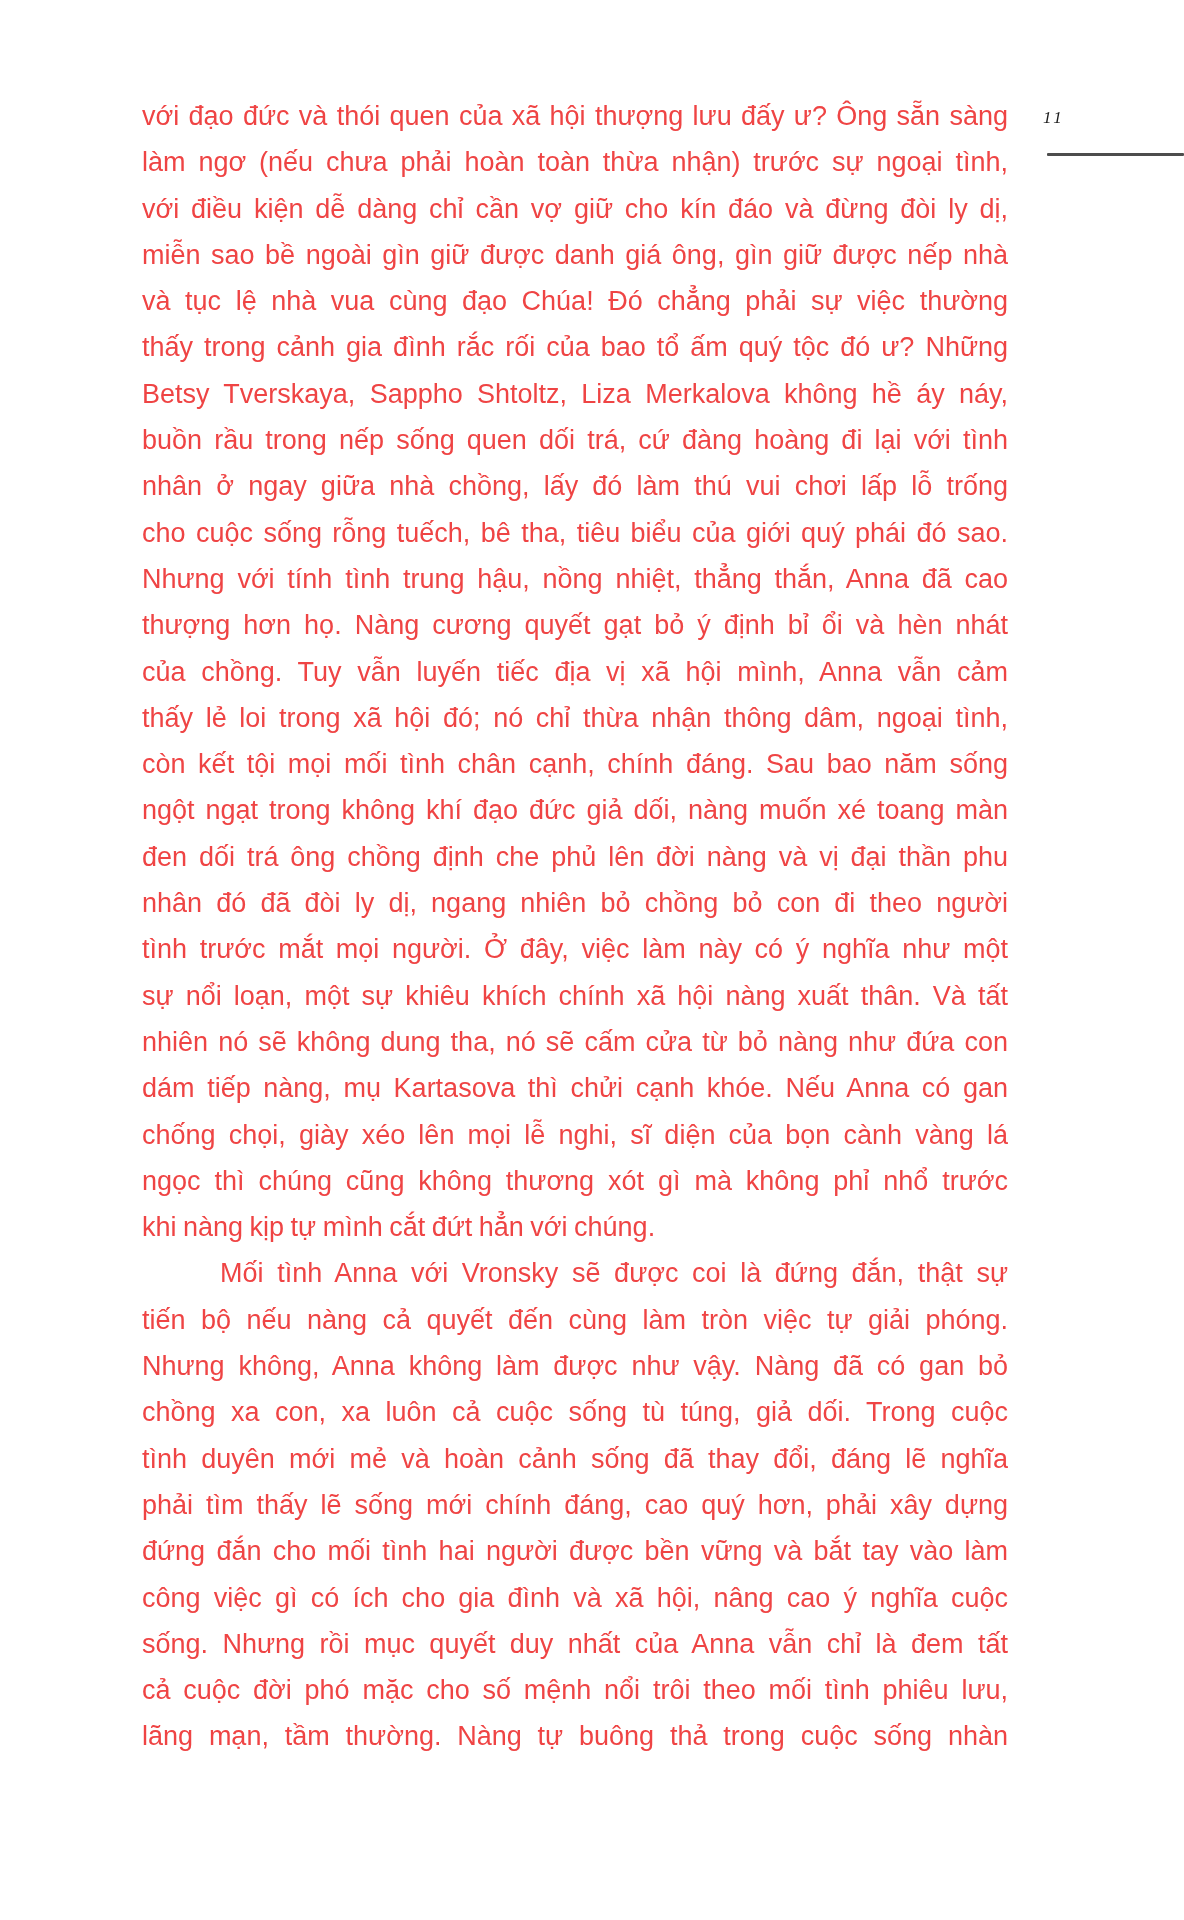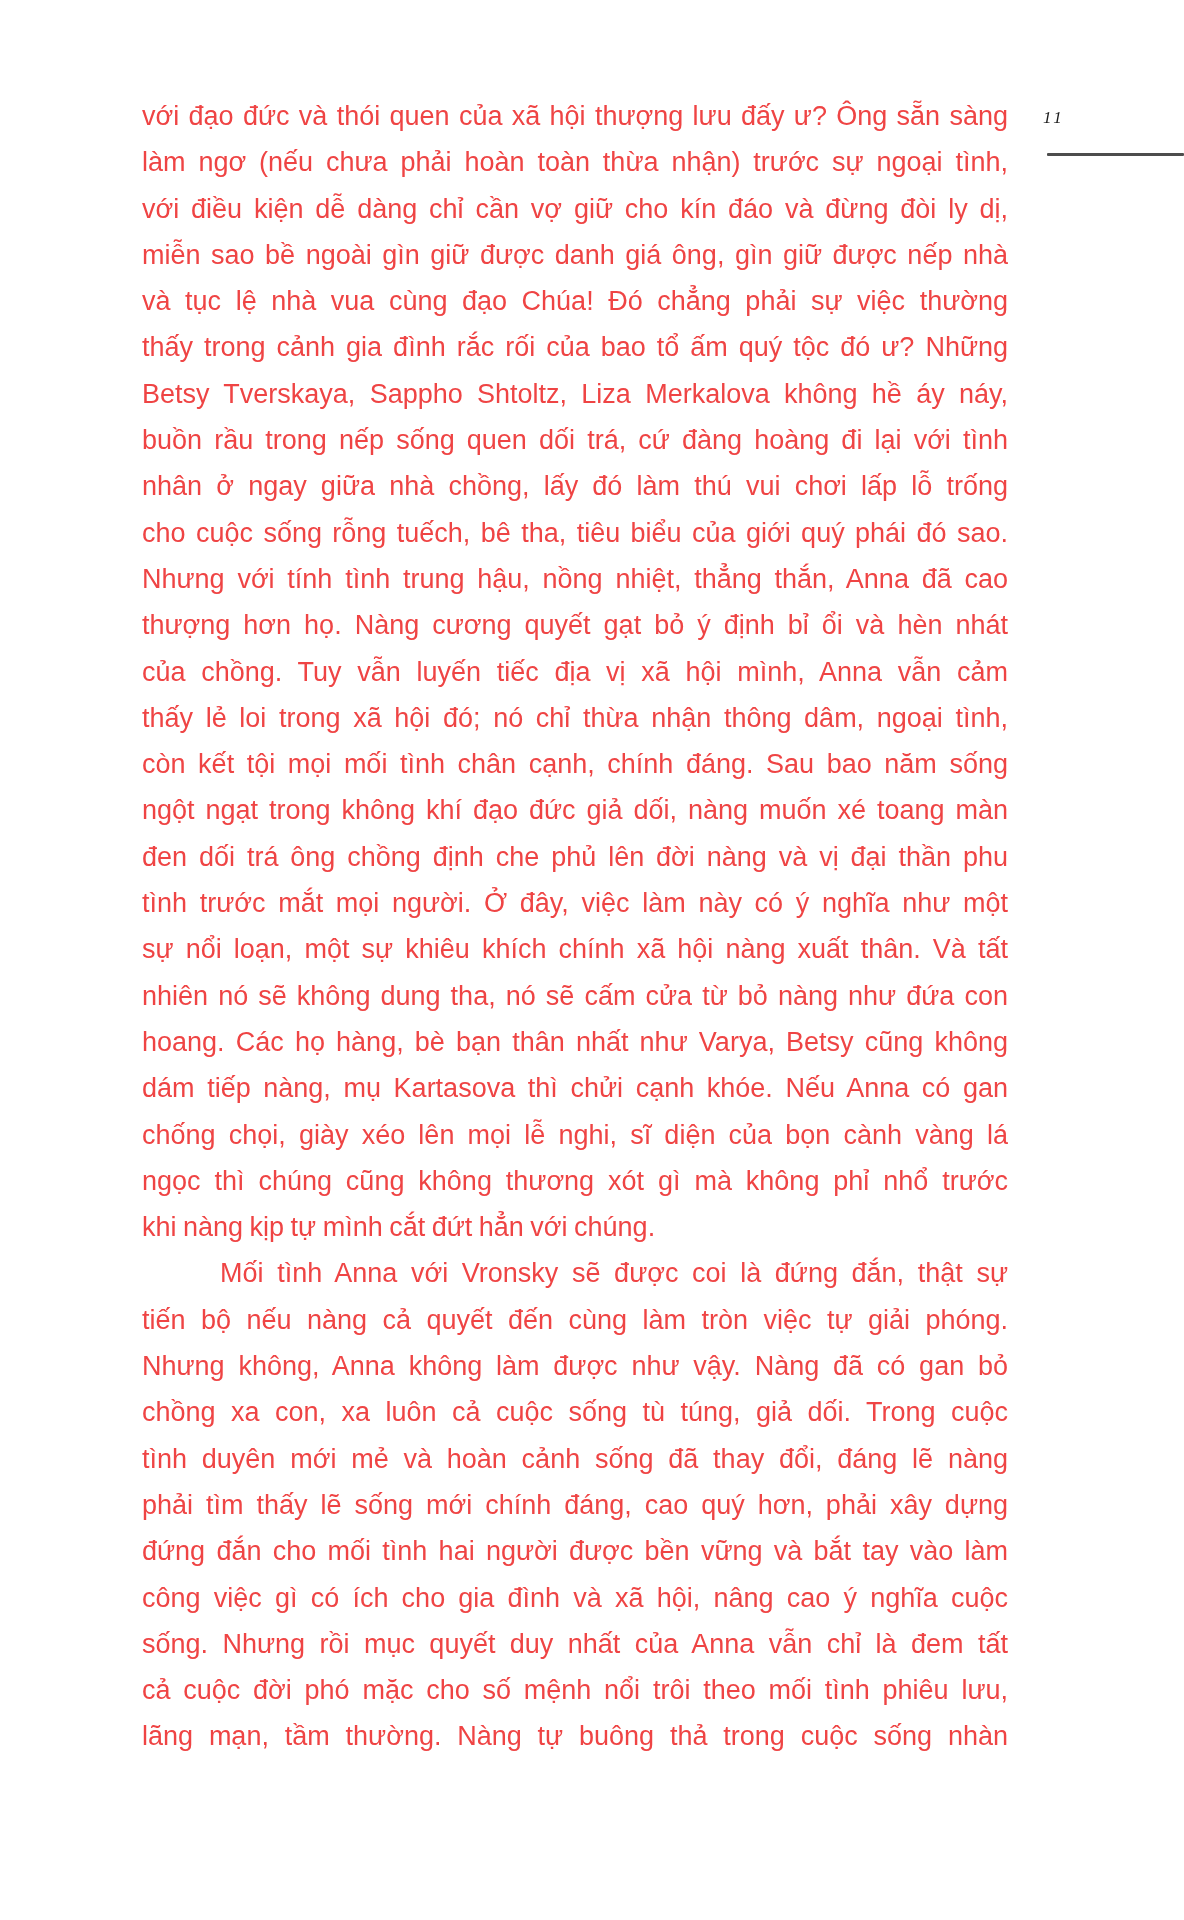--- a/index.html
+++ b/index.html
@@ -79,33 +79,33 @@
       <div class="text-line">buồn rầu trong nếp sống quen dối trá, cứ đàng hoàng đi lại với tình</div>
       <div class="text-line">nhân ở ngay giữa nhà chồng, lấy đó làm thú vui chơi lấp lỗ trống</div>
       <div class="text-line">cho cuộc sống rỗng tuếch, bê tha, tiêu biểu của giới quý phái đó sao.</div>
       <div class="text-line">Nhưng với tính tình trung hậu, nồng nhiệt, thẳng thắn, Anna đã cao</div>
       <div class="text-line">thượng hơn họ. Nàng cương quyết gạt bỏ ý định bỉ ổi và hèn nhát</div>
       <div class="text-line">của chồng. Tuy vẫn luyến tiếc địa vị xã hội mình, Anna vẫn cảm</div>
       <div class="text-line">thấy lẻ loi trong xã hội đó; nó chỉ thừa nhận thông dâm, ngoại tình,</div>
       <div class="text-line">còn kết tội mọi mối tình chân cạnh, chính đáng. Sau bao năm sống</div>
       <div class="text-line">ngột ngạt trong không khí đạo đức giả dối, nàng muốn xé toang màn</div>
       <div class="text-line">đen dối trá ông chồng định che phủ lên đời nàng và vị đại thần phu</div>
+      <div class="text-line">nhân đó đã đòi ly dị, ngang nhiên bỏ chồng bỏ con đi theo người</div>
       <div class="text-line">tình trước mắt mọi người. Ở đây, việc làm này có ý nghĩa như một</div>
       <div class="text-line">sự nổi loạn, một sự khiêu khích chính xã hội nàng xuất thân. Và tất</div>
       <div class="text-line">nhiên nó sẽ không dung tha, nó sẽ cấm cửa từ bỏ nàng như đứa con</div>
-      <div class="text-line">hoang. Các họ hàng, bè bạn thân nhất như Varya, Betsy cũng không</div>
       <div class="text-line">dám tiếp nàng, mụ Kartasova thì chửi cạnh khóe. Nếu Anna có gan</div>
       <div class="text-line">chống chọi, giày xéo lên mọi lễ nghi, sĩ diện của bọn cành vàng lá</div>
       <div class="text-line">ngọc thì chúng cũng không thương xót gì mà không phỉ nhổ trước</div>
       <div class="text-line no-justify">khi nàng kịp tự mình cắt đứt hẳn với chúng.</div>
       <div class="text-line indent">Mối tình Anna với Vronsky sẽ được coi là đứng đắn, thật sự</div>
       <div class="text-line">tiến bộ nếu nàng cả quyết đến cùng làm tròn việc tự giải phóng.</div>
       <div class="text-line">Nhưng không, Anna không làm được như vậy. Nàng đã có gan bỏ</div>
       <div class="text-line">chồng xa con, xa luôn cả cuộc sống tù túng, giả dối. Trong cuộc</div>
-      <div class="text-line">tình duyên mới mẻ và hoàn cảnh sống đã thay đổi, đáng lẽ nàng</div>
+      <div class="text-line">tình duyên mới mẻ và hoàn cảnh sống đã thay đổi, đáng lẽ nghĩa</div>
       <div class="text-line">phải tìm thấy lẽ sống mới chính đáng, cao quý hơn, phải xây dựng</div>
       <div class="text-line">đứng đắn cho mối tình hai người được bền vững và bắt tay vào làm</div>
       <div class="text-line">công việc gì có ích cho gia đình và xã hội, nâng cao ý nghĩa cuộc</div>
       <div class="text-line">sống. Nhưng rồi mục quyết duy nhất của Anna vẫn chỉ là đem tất</div>
       <div class="text-line">cả cuộc đời phó mặc cho số mệnh nổi trôi theo mối tình phiêu lưu,</div>
       <div class="text-line">lãng mạn, tầm thường. Nàng tự buông thả trong cuộc sống nhàn</div>
     </div>
 </div>
 
 </body></html>

